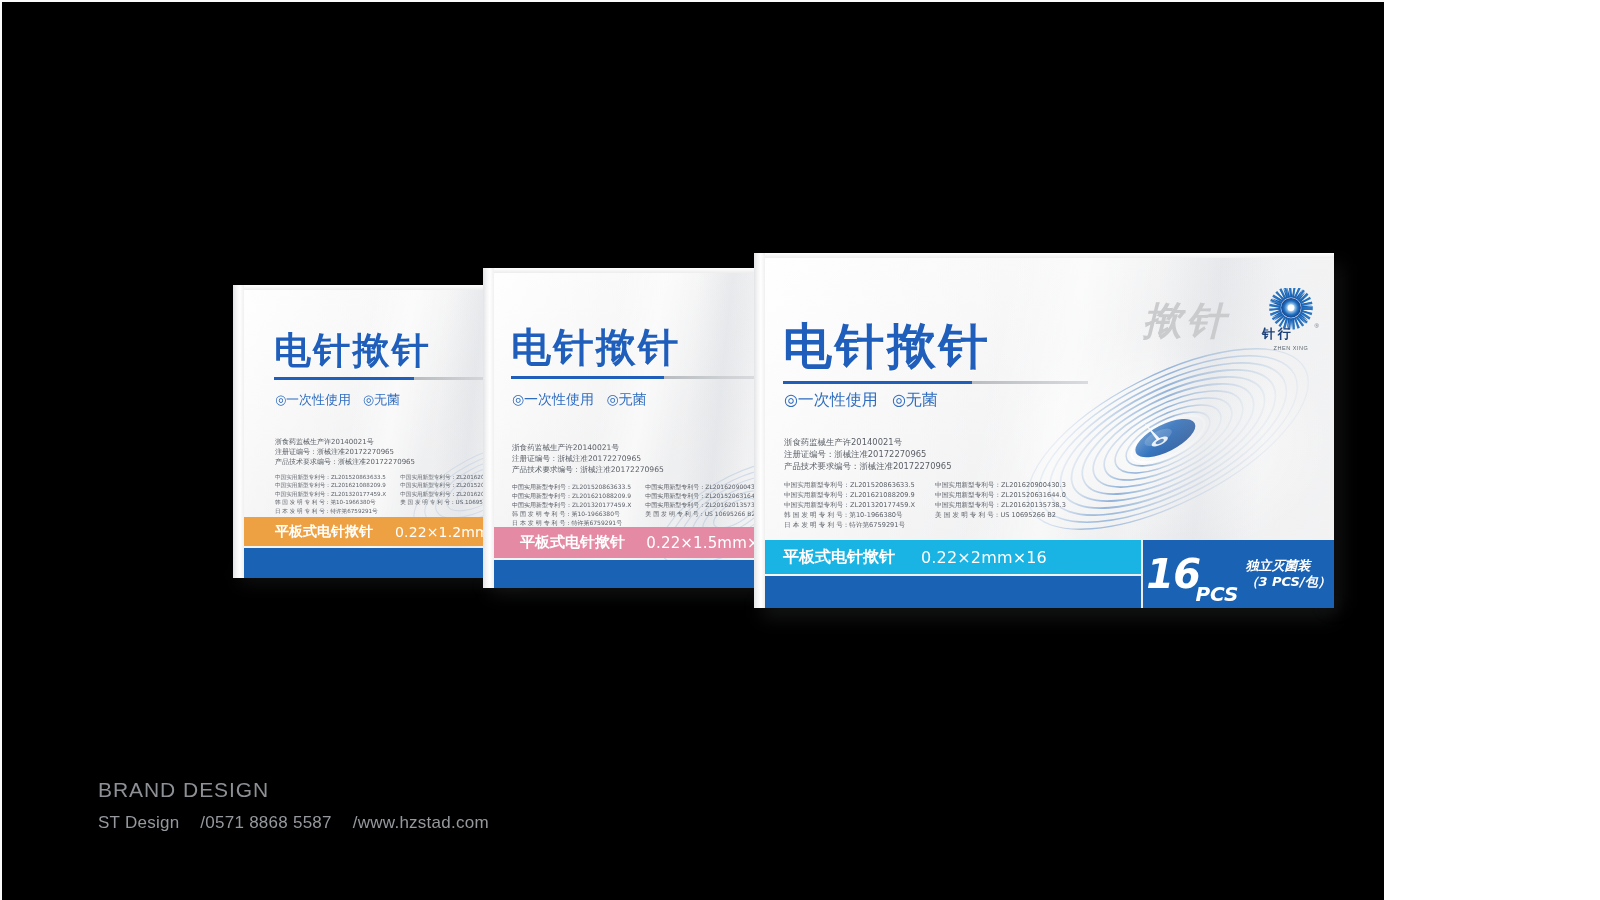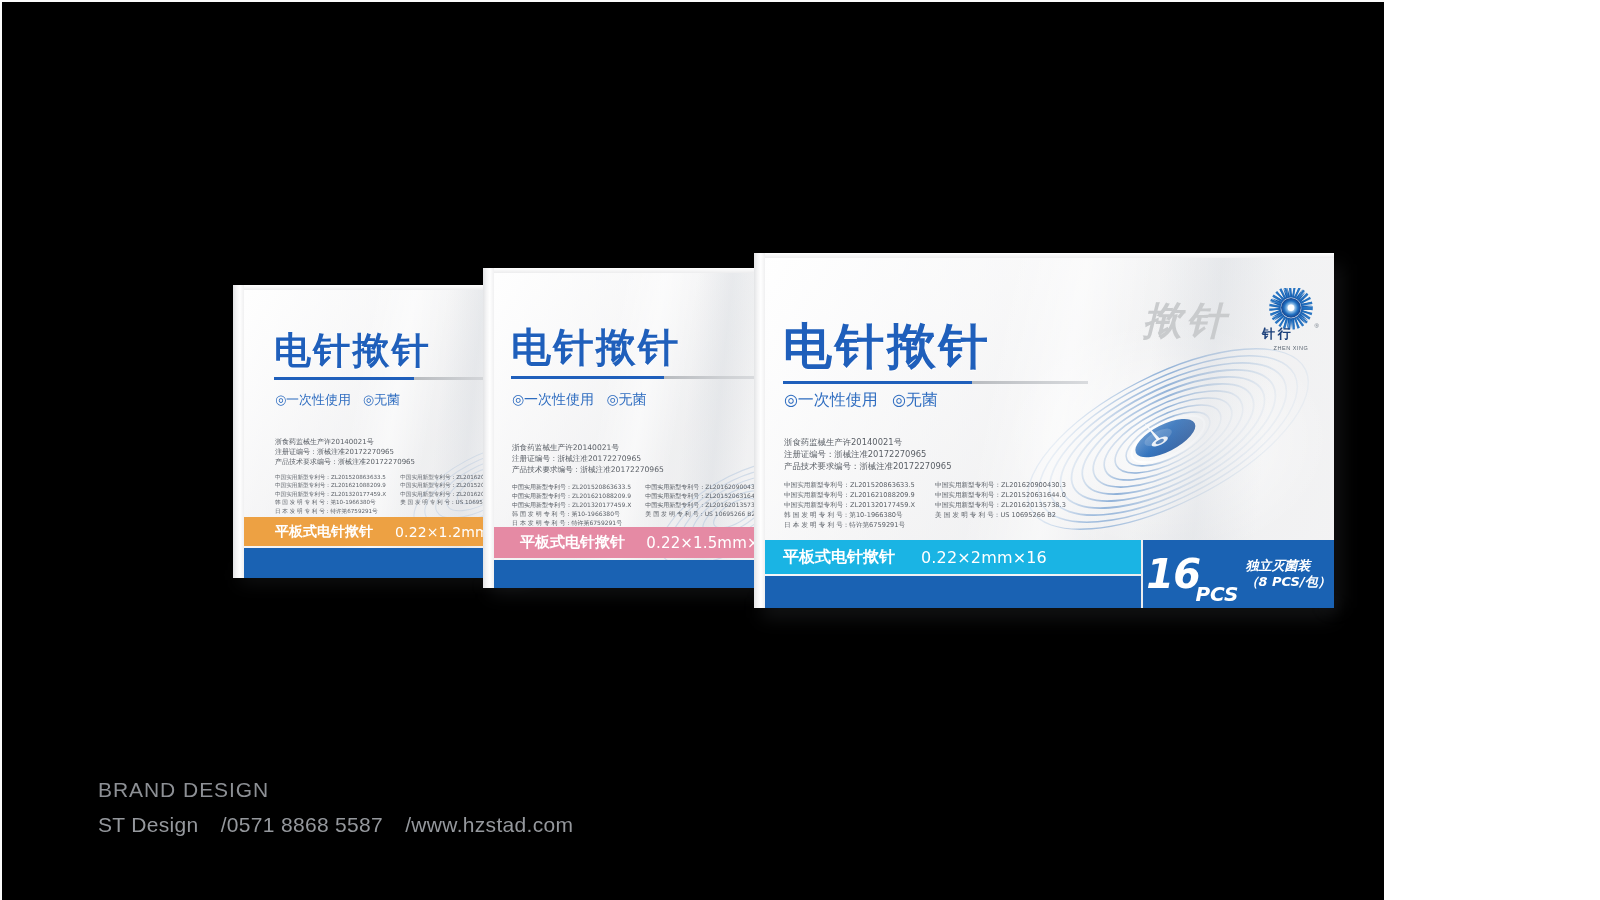--- a/index.html
+++ b/index.html
@@ -191,21 +191,21 @@
   .swirl { position: absolute; pointer-events: none; }
 
   
   .footer { position: absolute; left: 96px; top: 776px; }
   .footer .l1 {
     font-size: 21px; color: #8d9095; letter-spacing: .045em;
     font-family: "Liberation Sans", sans-serif;
   }
   .footer .l2 {
     margin-top: 11px;
-    font-size: 21px; color: #95989d; letter-spacing: .015em;
+    font-size: 17px; color: #95989d; letter-spacing: .015em;
     font-family: "Liberation Sans", sans-serif;
   }
   .footer .l2 span { margin-right: 16px; }
 </style>
 </head>
 <body>
 
 <div id="stage">
 
   <div class="box-shadow-under" style="left:238px; top:566px; width:292px; height:14px;"></div>
@@ -464,21 +464,21 @@
       <span style="display:inline-block;width:26px;"></span>
       <span class="size">0.22×2mm×16</span>
     </div>
     <div class="blueband" style="left:11px; width:376px; top:323px; height:32px;"></div>
 
     <div class="pcsblock" style="left:389px; right:0; top:287px; height:68px;font-style:italic;">
       <div class="pcsnum">16</div>
       <div class="pcsunit">PCS</div>
       <div class="pcsright">
         <div>独立灭菌装</div>
-        <div>（8 PCS/包）</div>
+        <div>（3 PCS/包）</div>
       </div>
     </div>
   </div>
 
   <div class="footer">
     <div class="l1">BRAND DESIGN</div>
     <div class="l2">
       <span>ST Design</span>
       <span>/0571 8868 5587</span>
       <span>/www.hzstad.com</span>

